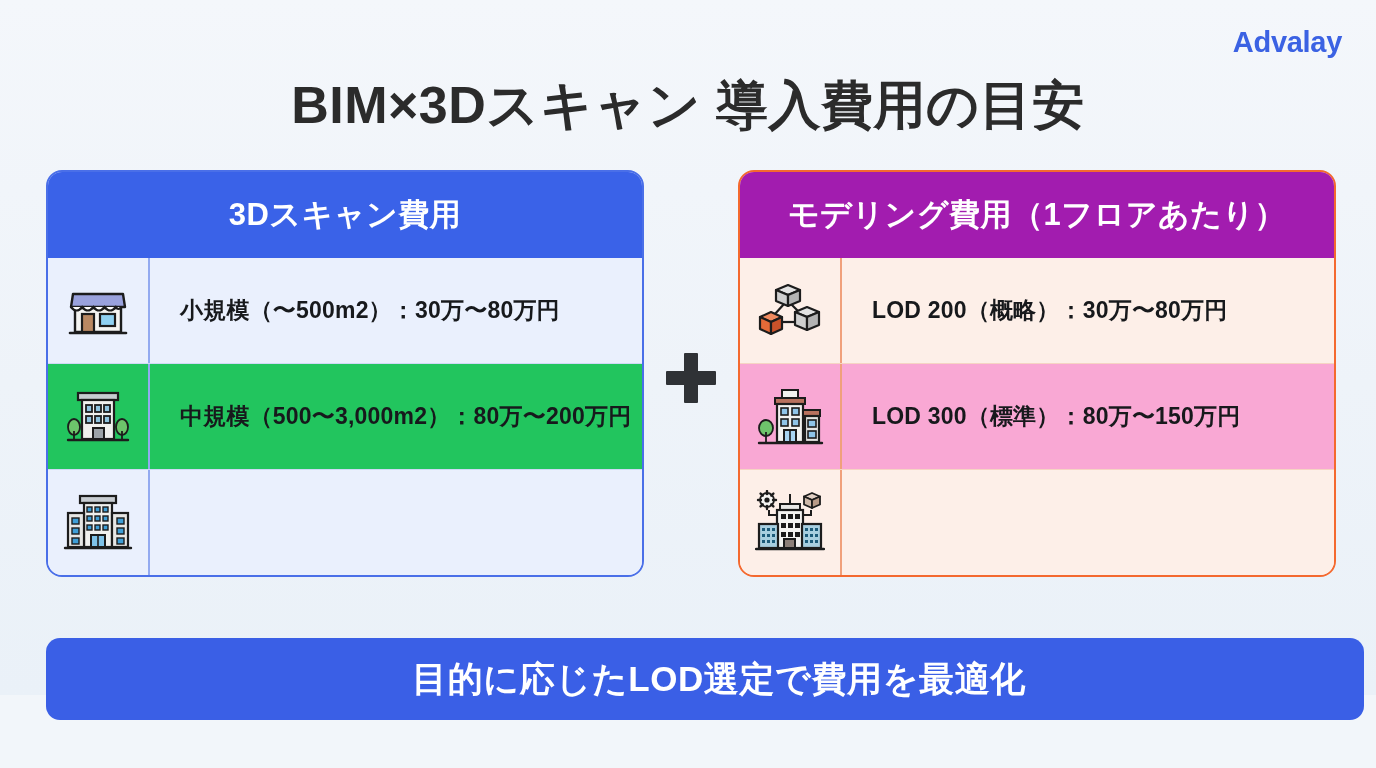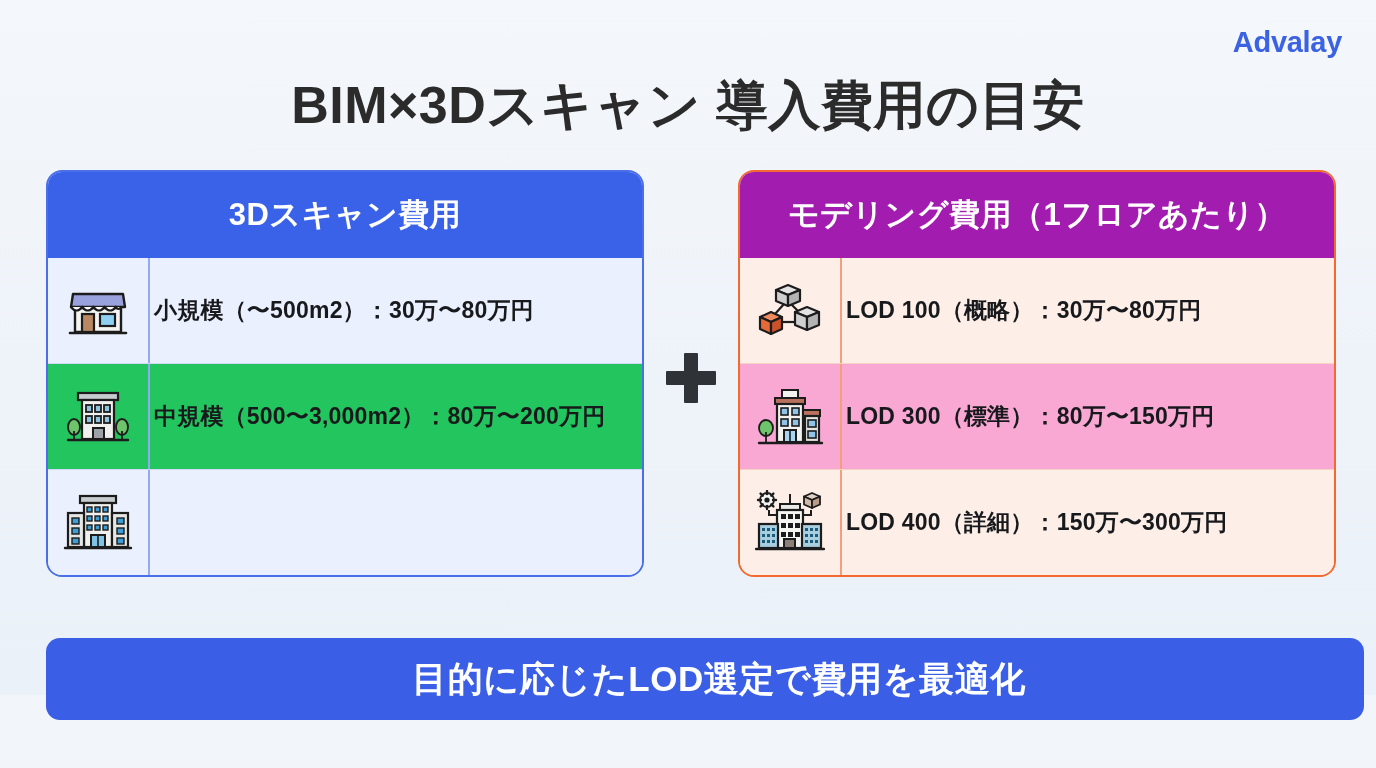--- a/index.html
+++ b/index.html
@@ -117,21 +117,21 @@
     width: 100px;
     flex: 0 0 100px;
     display: flex;
     align-items: center;
     justify-content: center;
   }
   .row-text {
     flex: 1;
     display: flex;
     align-items: center;
-    padding-left: 4px;
+    padding-left: 30px;
     padding-right: 10px;
     font-size: 23px;
     font-weight: 700;
     color: #17191c;
     letter-spacing: 0.2px;
   }
   
   .card-left .row-icon { border-right: 2px solid #93aaf0; }
   .card-left .row-a { background: #eaf0fd; }
   .card-left .row-b { background: #22c55e; }
@@ -277,21 +277,21 @@
               <path d="M62 32 L50 37 L50 50 L62 45 Z" fill="#b3b3b3"></path>
             </g>
 
             <g stroke="#1c1c1c" stroke-width="2.2" stroke-linejoin="round">
               <path d="M14 32 L25 37 L14 42 L3 37 Z" fill="#f08a5f"></path>
               <path d="M3 37 L14 42 L14 54 L3 49 Z" fill="#e46a38"></path>
               <path d="M25 37 L14 42 L14 54 L25 49 Z" fill="#c9522a"></path>
             </g>
           </svg>
         </div>
-        <div class="row-text">LOD 100（概略）：30万〜80万円</div>
+        <div class="row-text">LOD 200（概略）：30万〜80万円</div>
       </div>
 
       <div class="row row-b">
         <div class="row-icon">
           <svg width="68" height="62" viewBox="0 0 68 62">
             <rect x="26" y="4" width="16" height="8" fill="#f2f2f0" stroke="#1c1c1c" stroke-width="2"></rect>
             <rect x="19" y="12" width="30" height="6" fill="#b8715e" stroke="#1c1c1c" stroke-width="2"></rect>
             <rect x="21" y="18" width="26" height="38" fill="#f2f2f0" stroke="#1c1c1c" stroke-width="2.2"></rect>
             <rect x="47" y="24" width="17" height="6" fill="#b8715e" stroke="#1c1c1c" stroke-width="2"></rect>
             <rect x="49" y="30" width="14" height="26" fill="#e4e4e2" stroke="#1c1c1c" stroke-width="2.2"></rect>
@@ -376,21 +376,20 @@
                 <rect x="55" y="44" width="3" height="3"></rect>
                 <rect x="60" y="44" width="3" height="3"></rect>
               <rect x="50" y="50" width="3" height="3"></rect>
                 <rect x="55" y="50" width="3" height="3"></rect>
                 <rect x="60" y="50" width="3" height="3"></rect>
             </g>
             <rect x="29" y="49" width="11" height="9" fill="#8c7f78" stroke="#1c1c1c" stroke-width="2"></rect>
             <line x1="1" y1="59" x2="69" y2="59" stroke="#1c1c1c" stroke-width="2.4" stroke-linecap="round"></line>
           </svg>
         </div>
-        <div class="row-text">LOD 400（詳細）：150万〜300万円</div>
       </div>
     </div>
 
   </div>
 
   <div class="banner">目的に応じたLOD選定で費用を最適化</div>
 
 </div>
 
 </body></html>

